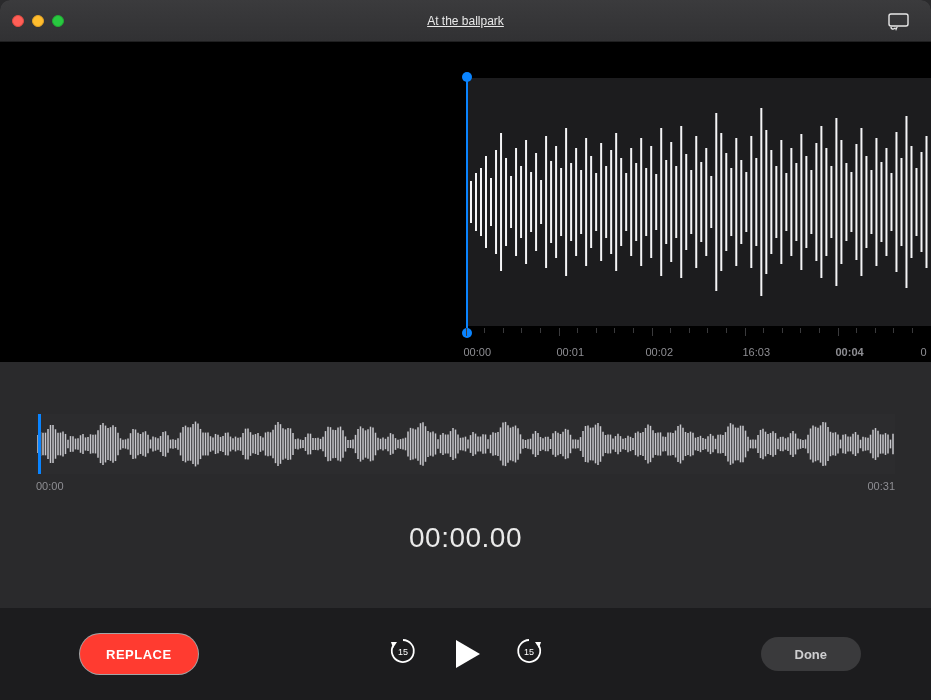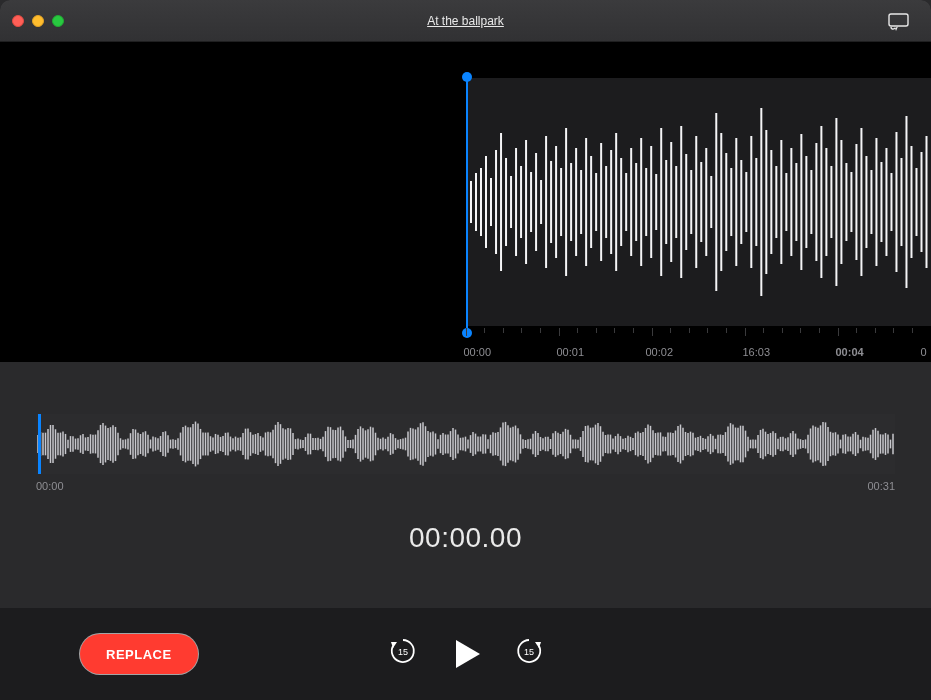--- a/index.html
+++ b/index.html
@@ -712,13 +712,14 @@
       </svg>
     </button>
     <button class="skip-btn">
       <svg viewBox="0 0 30 30">
         <path d="M15 4 A 11 11 0 1 0 25 10" fill="none" stroke="#fff" stroke-width="1.8"></path>
         <polygon points="27,6 21,6 25,12" fill="#fff"></polygon>
         <text x="15" y="19" text-anchor="middle" font-size="9" fill="#fff" font-family="Arial">15</text>
       </svg>
     </button>
   </div>
+  <button class="done-btn">Done</button>
 </div>
 
 </body></html>

